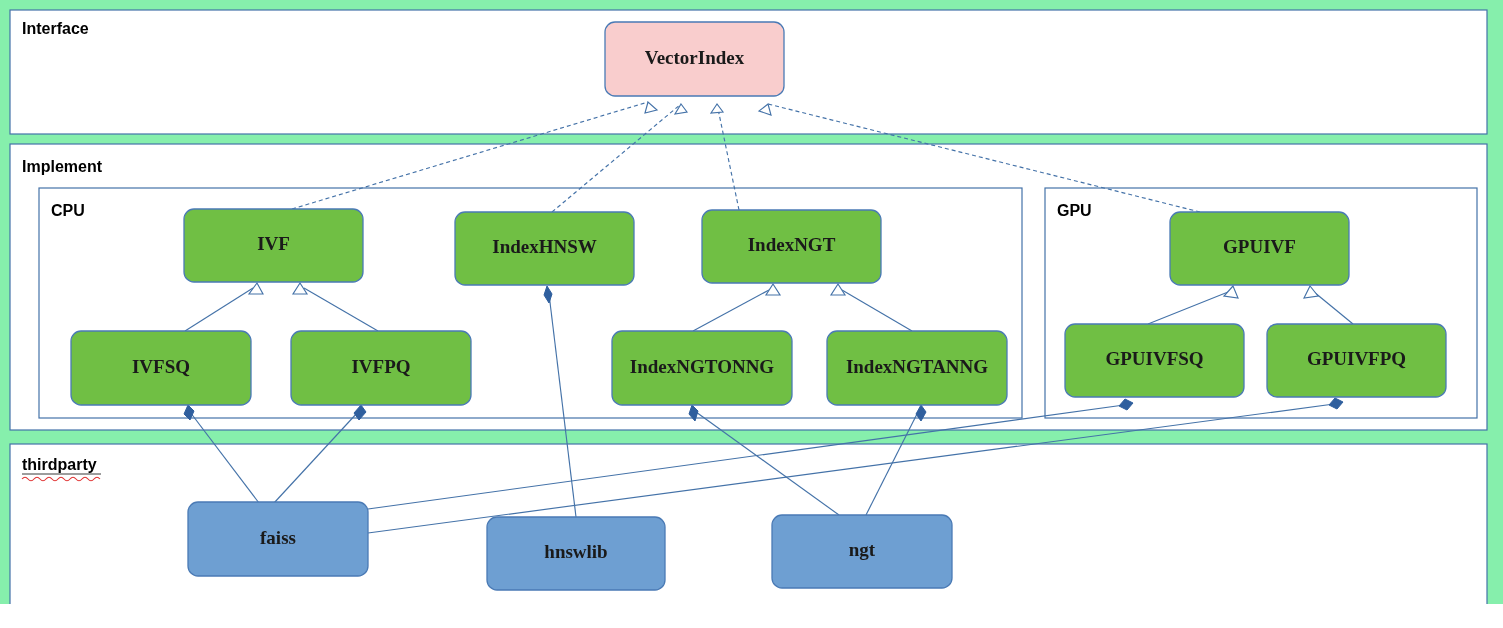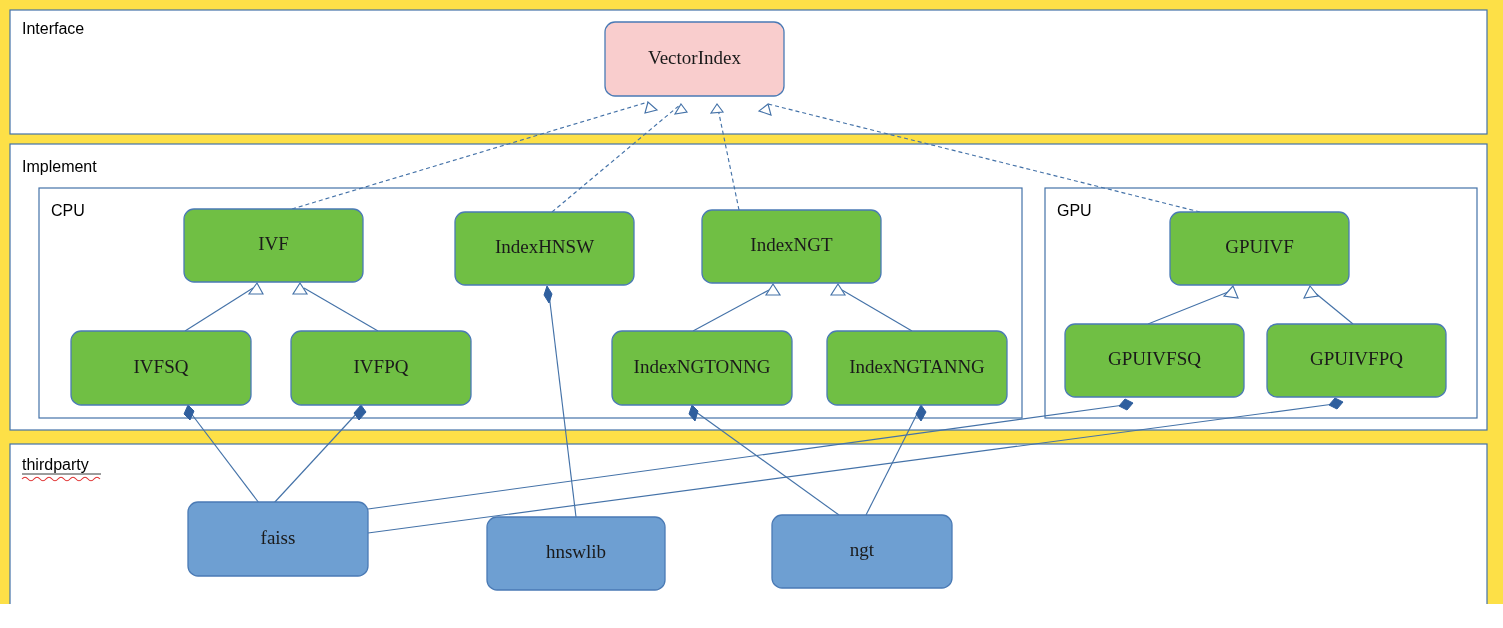--- a/index.html
+++ b/index.html
@@ -7,22 +7,23 @@
     padding: 0;
     background: #ffffff;
   }
   body {
     font-family: "Liberation Sans", sans-serif;
   }
   #stage {
     position: relative;
     width: 1503px;
     height: 604px;
-    background: #fde047;
+    background: #86efac;
     overflow: hidden;
+    font-weight: bold;
   }
   svg.diagram {
     position: absolute;
     left: 0;
     top: 0;
     width: 1503px;
     height: 628px;
     display: block;
   }
   .pkg-rect {

